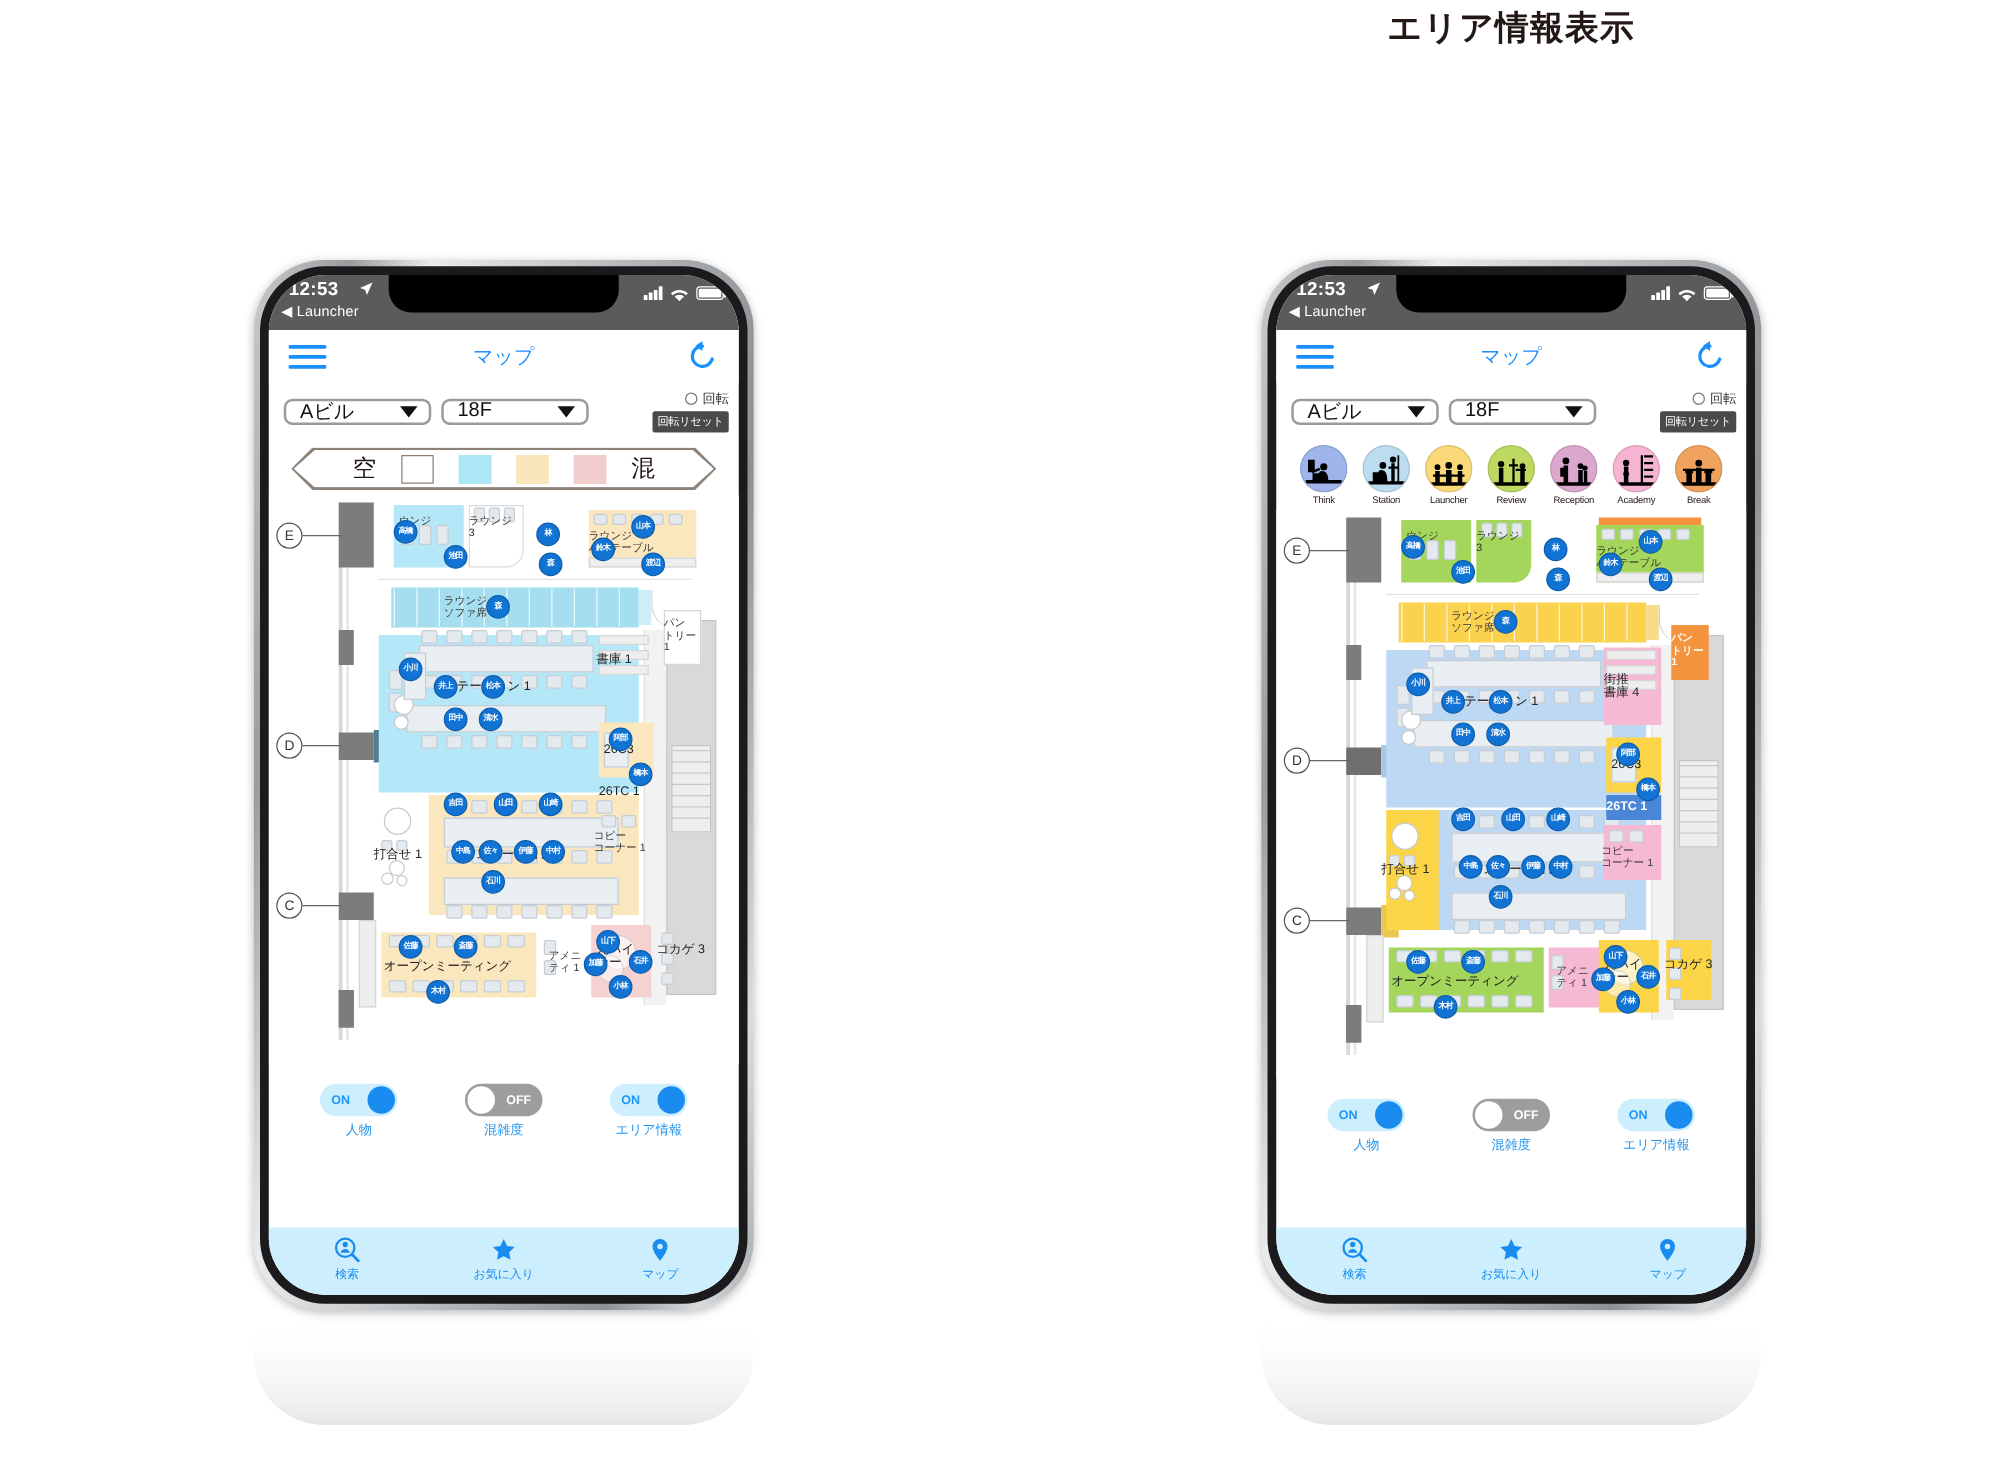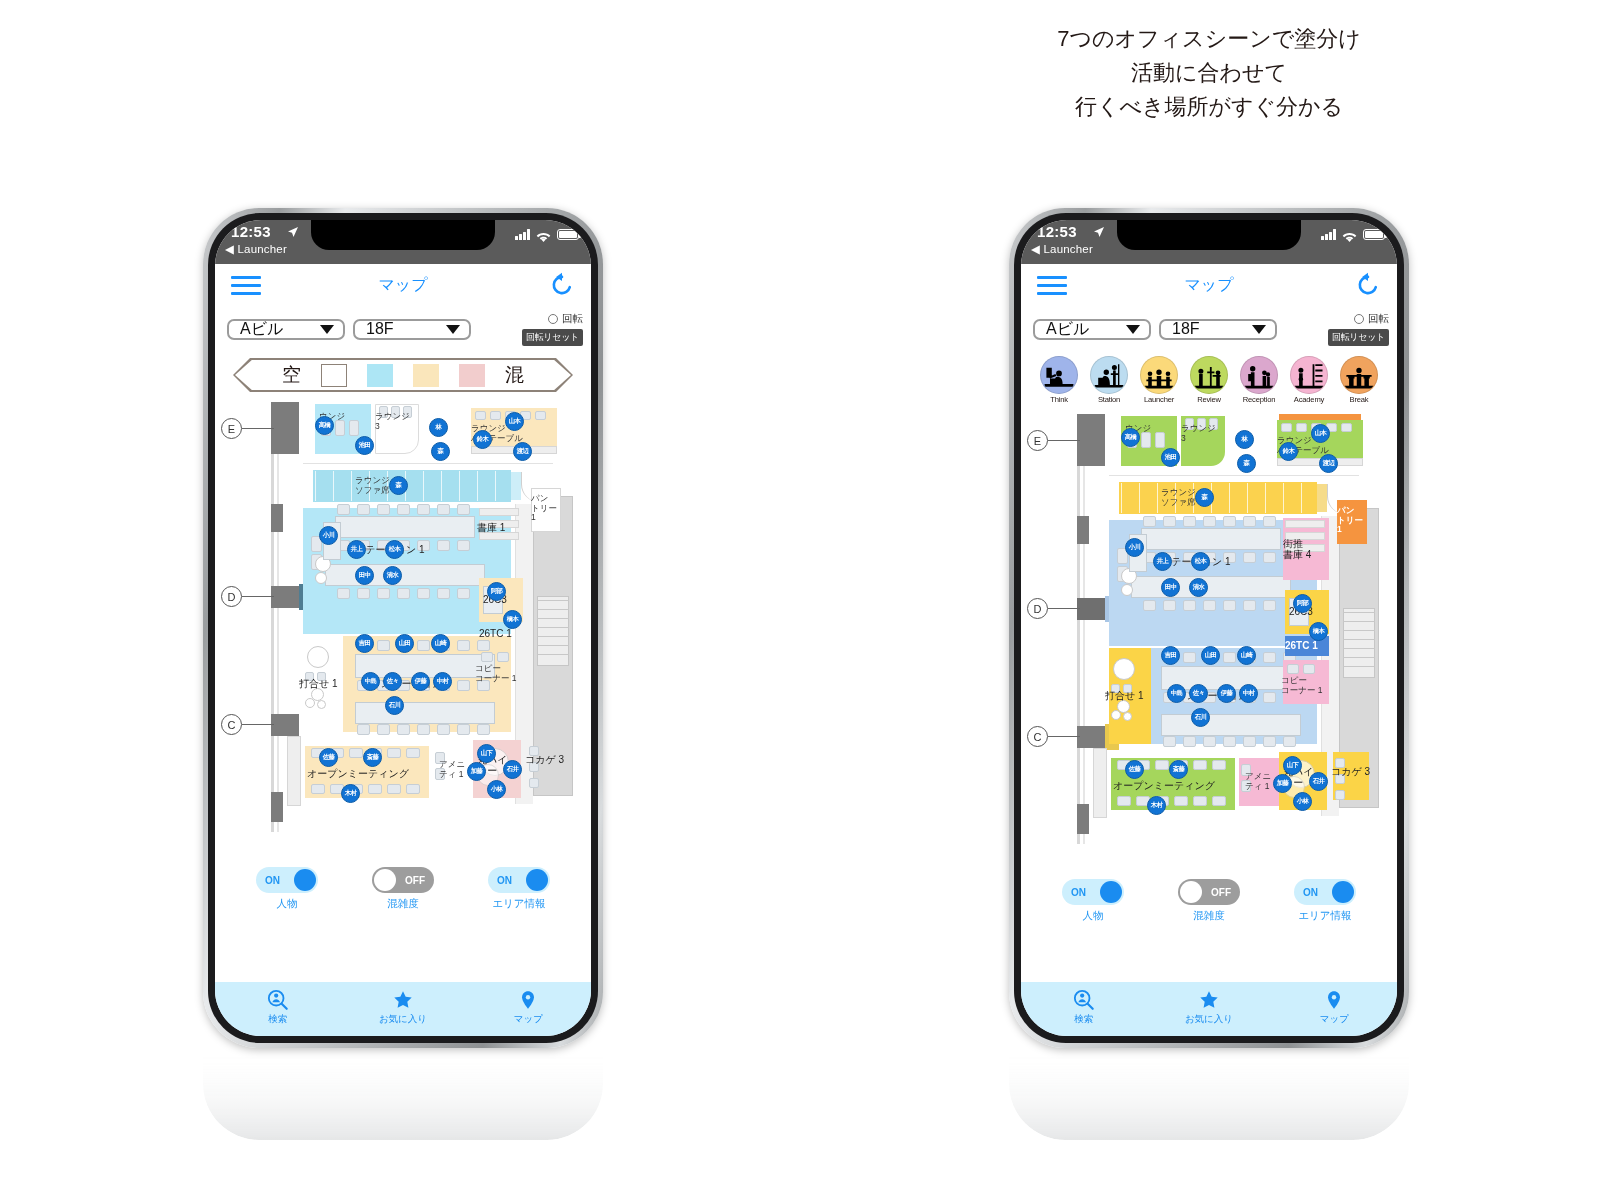--- a/index.html
+++ b/index.html
@@ -633,23 +633,21 @@
                 <div class="lb">マップ</div>
               </div>
             </div>
           </div>
       </div>
     </div>
   </div>
 </div>
 
 <div class="panel right">
-  <div class="head-sub">7つのオフィスシーンで塗分け
-活動に合わせて
-行くべき場所がすぐ分かる</div>
+  <div class="head-title">エリア情報表示</div>
   <div class="phone-reflect"></div>
   <div class="phone">
     <div class="phone-body">
       <div class="phone-inner">
         <div class="screen" id="screenR">
             <div class="statusbar">
               <div class="notch"></div>
               <div class="sb-time">12:53</div>
               <div class="sb-loc" style="width:12px;height:12px;"><svg viewBox="0 0 12 12" width="12" height="12">
                   <path d="M11 1 1 5.4l4 1.3L6.5 11z" fill="#fff"></path>

